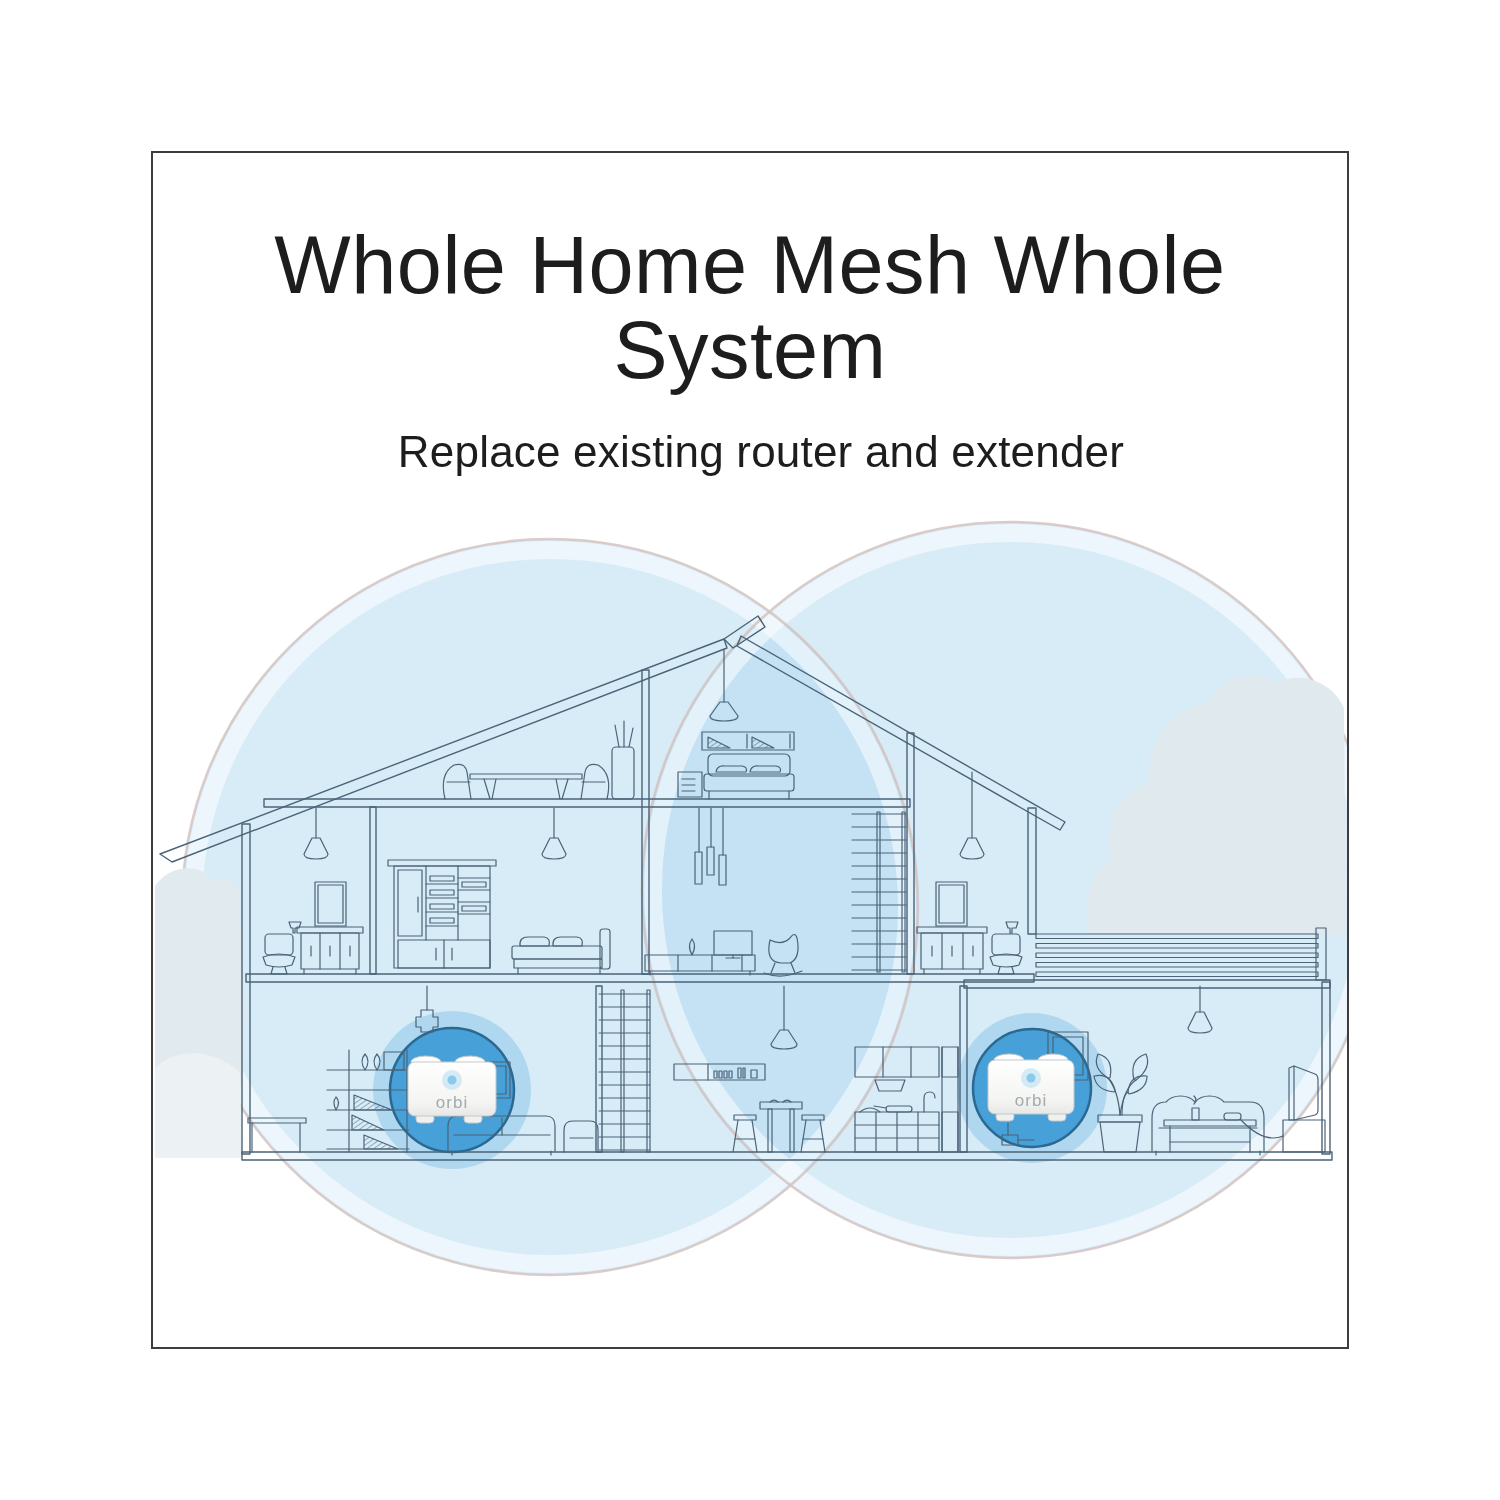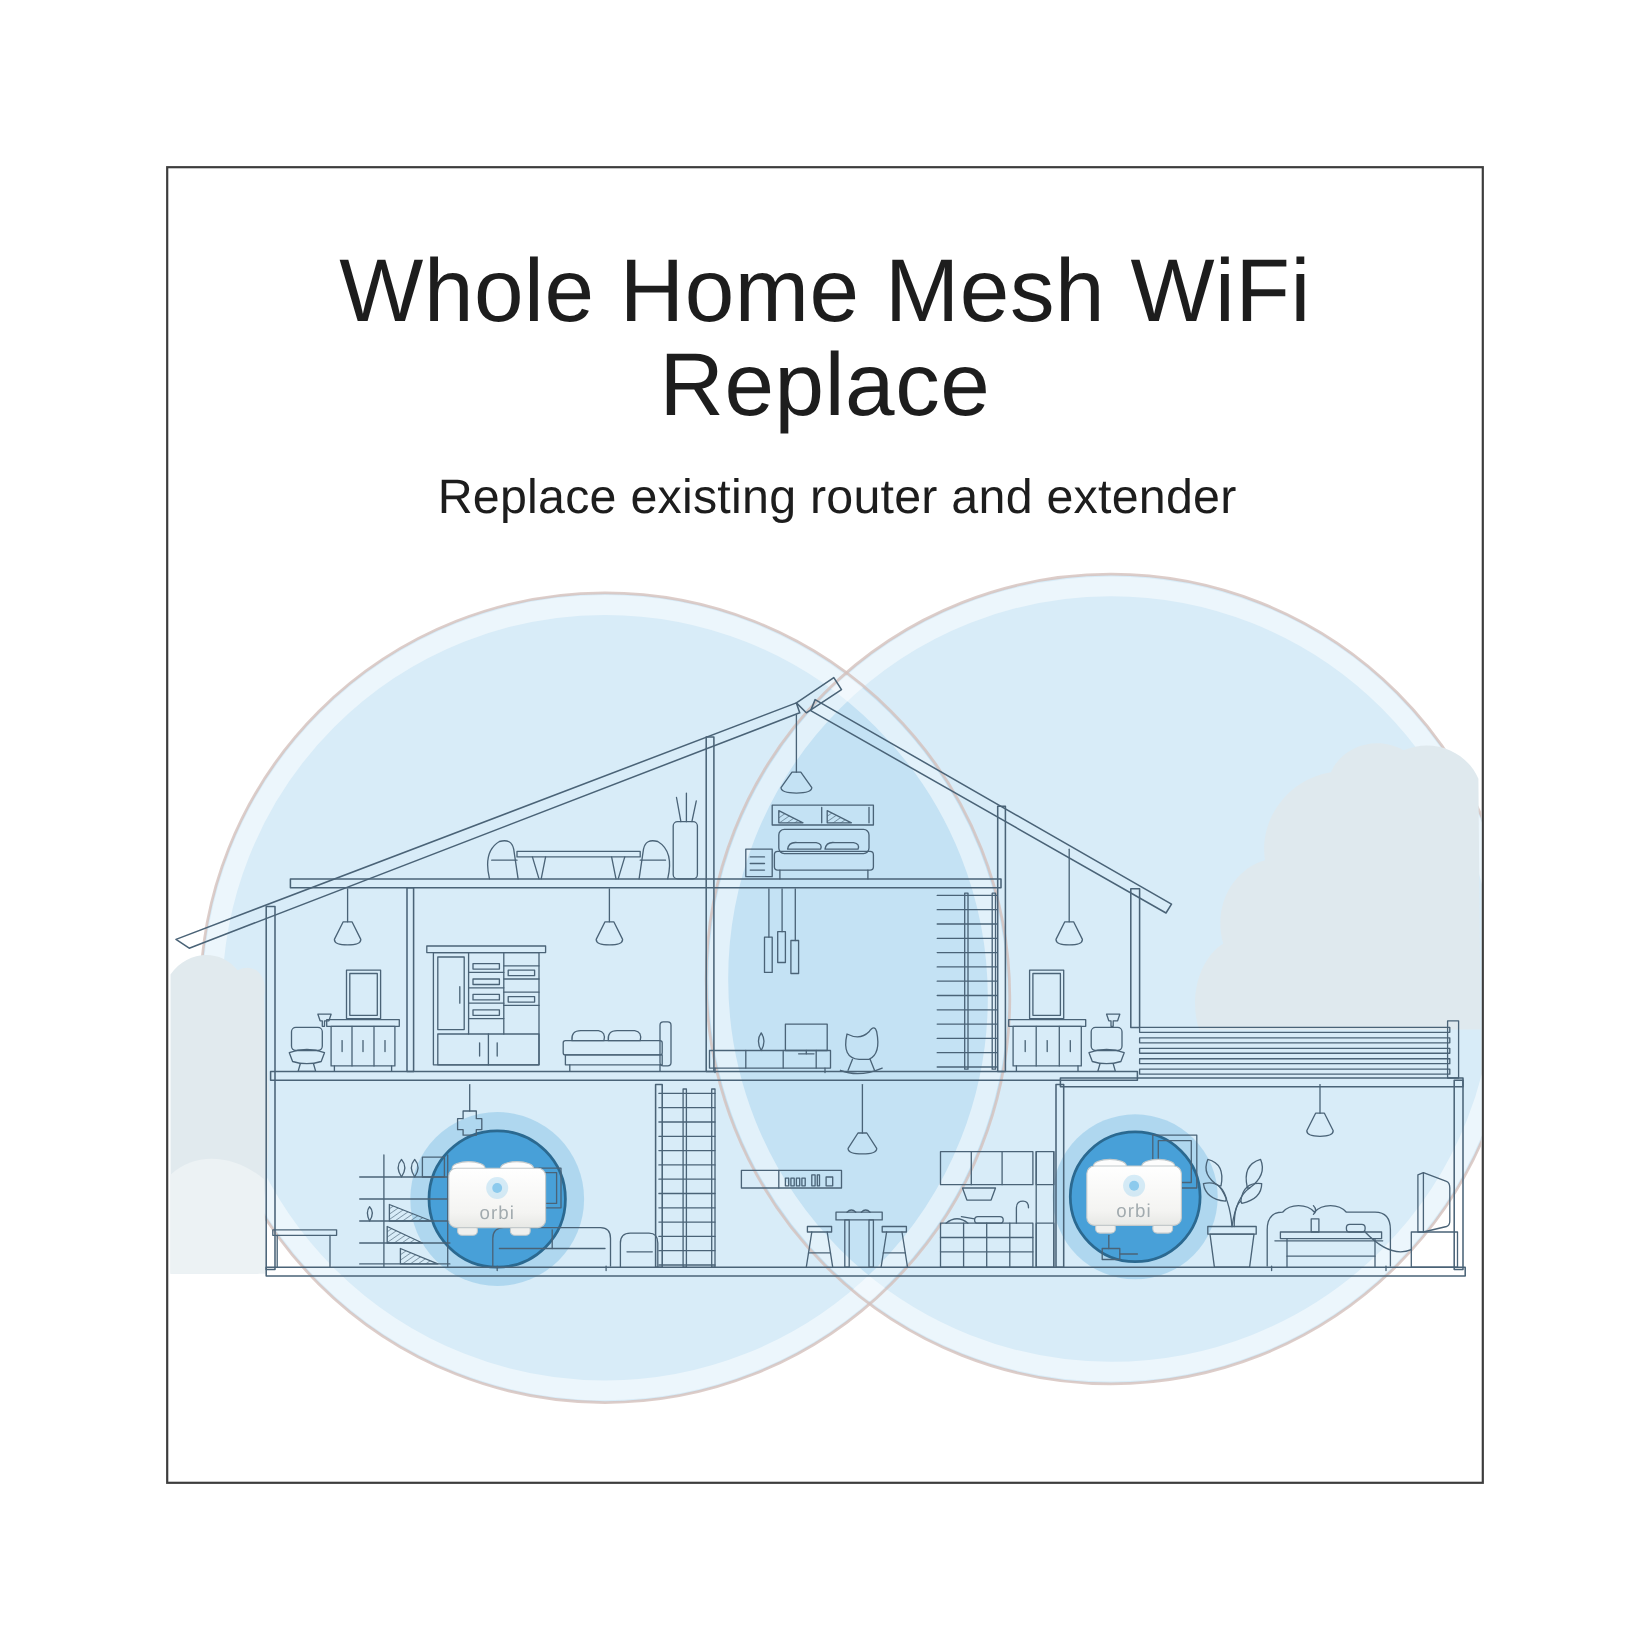--- a/index.html
+++ b/index.html
@@ -21,21 +21,21 @@
     line-height:1.3;letter-spacing:0.2px;
   }
   .subtitle .line{display:block;margin-left:22px;}
   svg.scene{position:absolute;left:0;top:0;width:1194px;height:1194px;}
 </style>
 </head>
 <body>
 
 <div class="frame">
   <div class="header">
-    <h1 class="title">Whole Home Mesh WiFi Replace</h1>
+    <h1 class="title">Whole Home Mesh Whole System</h1>
     <p class="subtitle">
       <span class="line">Replace existing router and extender</span>
     </p>
   </div>
 
   <svg class="scene" viewBox="151 151 1194 1194">
     <defs>
       <pattern id="hatch" width="4" height="4" patternUnits="userSpaceOnUse" patternTransform="rotate(55)">
         <line x1="0" y1="0" x2="0" y2="4" stroke="#4a6377" stroke-width="1"></line>
       </pattern>

